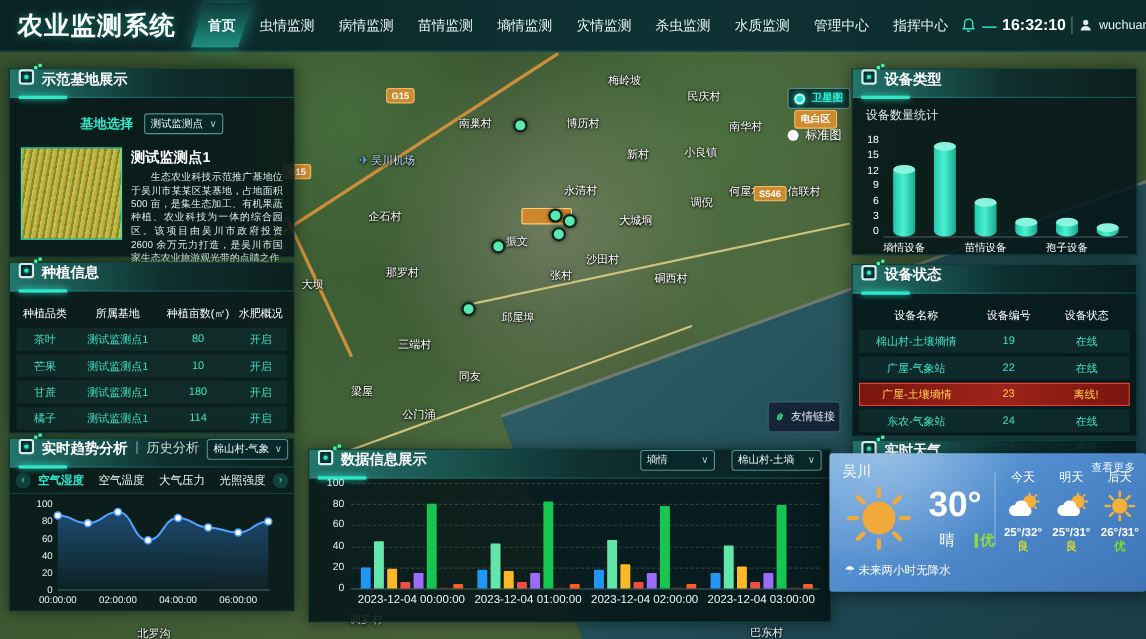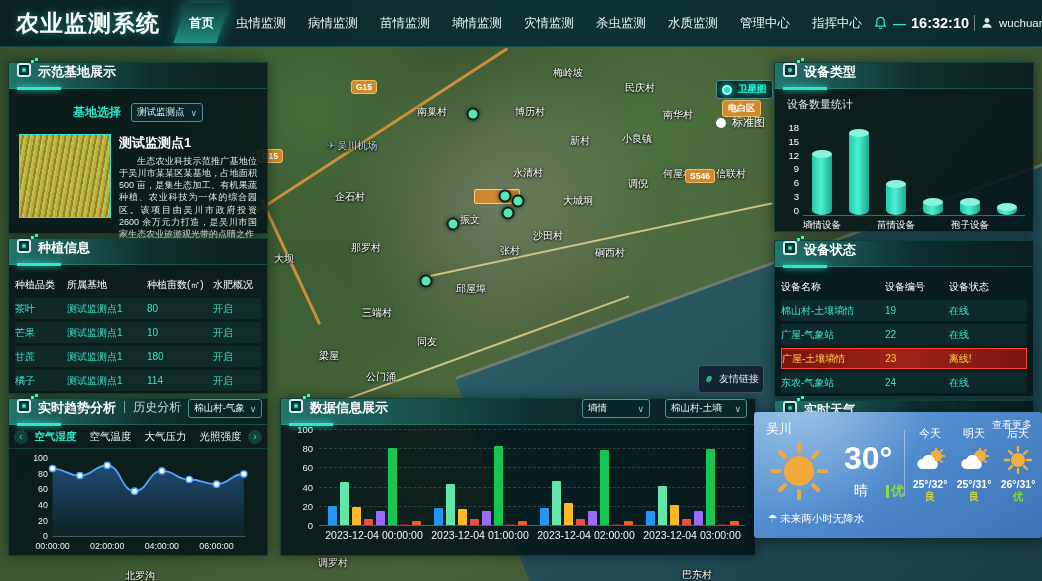--- a/index.html
+++ b/index.html
@@ -89,35 +89,35 @@
  background:
   repeating-linear-gradient(100deg, rgba(217,178,64,.85) 0 2px, rgba(192,148,42,.6) 2px 4px, rgba(234,201,92,.8) 4px 6px),
   repeating-linear-gradient(12deg,#3c8c28 0 4px,#2e791f 4px 8px)}
 .sitename{color:#fff;font-weight:bold;font-size:13px;margin-bottom:3px}
 .sitedesc{color:#d9ece8;font-size:9px;line-height:1.35;text-indent:2em;text-align:justify}
 
 .p-plant{left:8px;top:238px;width:260px;height:156px}
 .trow{display:flex;align-items:center;height:21px;margin:3px 6px;font-size:10px;color:#3fe0c4;
  background:rgba(30,82,78,.25)}
 .trow.hd{color:#fff;background:none;margin-top:9px}
-.tc{text-align:left;white-space:nowrap;overflow:hidden}
+.tc{text-align:center;white-space:nowrap;overflow:hidden}
 .pc0{width:52px}.pc1{width:80px}.pc2{width:66px}.pc3{width:48px}
 .sc0{width:104px}.sc1{width:64px}.sc2{width:78px}
 .trow.off{background:linear-gradient(90deg,#7a150f,#9e231a 50%,#7a150f);border:1px solid #ff4433;color:#ffd04a}
 .trow.off .tc{color:#ffd04a}
 
 .p-trend{left:8px;top:398px;width:260px;height:158px}
 .tabs{display:flex;align-items:center;height:24px;padding:0 5px;border-bottom:1px solid rgba(46,230,200,.18)}
 .tarrow{flex:0 0 14px;height:14px;border-radius:50%;background:rgba(46,230,200,.18);color:#2ee6c8;font-size:10px;
  display:flex;align-items:center;justify-content:center;cursor:pointer}
 .tab{flex:1;text-align:center;font-size:10.5px;color:#e9f5f3;cursor:pointer;white-space:nowrap}
 .tab.active{color:#2ee6c8;font-weight:bold}
 #trendChart{display:block;margin:2px auto 0 auto}
 
-.p-data{left:280px;top:398px;width:476px;height:158px}
+.p-data{left:280px;top:408px;width:476px;height:158px}
 .bchart{position:relative;margin:4px 8px 0 8px;height:124px}
 .gline{position:absolute;left:30px;right:2px;height:0;border-top:1px dashed rgba(255,255,255,.16)}
 .ylab{position:absolute;width:24px;text-align:right;font-size:9.5px;color:#dfeeec;transform:translateY(-50%)}
 .groups{position:absolute;left:32px;right:2px;top:0;height:124px;display:flex;justify-content:space-around}
 .bgroup{display:flex;flex-direction:column;align-items:center}
 .bars{display:flex;align-items:flex-end;gap:3px;height:96px}
 .bar{width:9px;border-radius:1px 1px 0 0}
 .blabel{margin-top:4px;font-size:10.5px;color:#eef7f6;white-space:nowrap}
 .baseline{position:absolute;left:30px;right:2px;top:96px;border-top:1px solid rgba(120,180,175,.5)}
 

